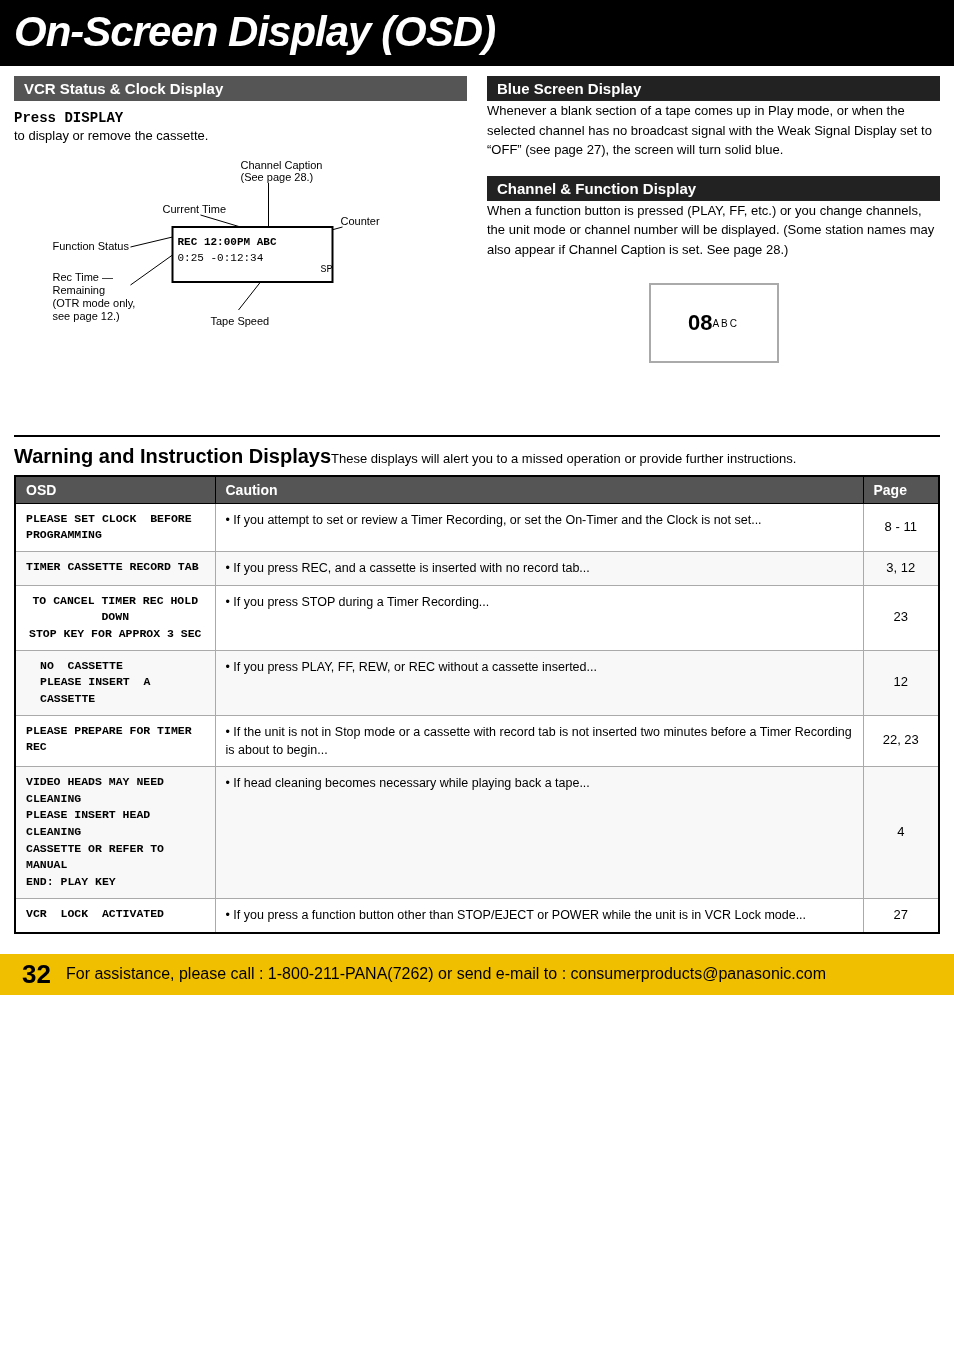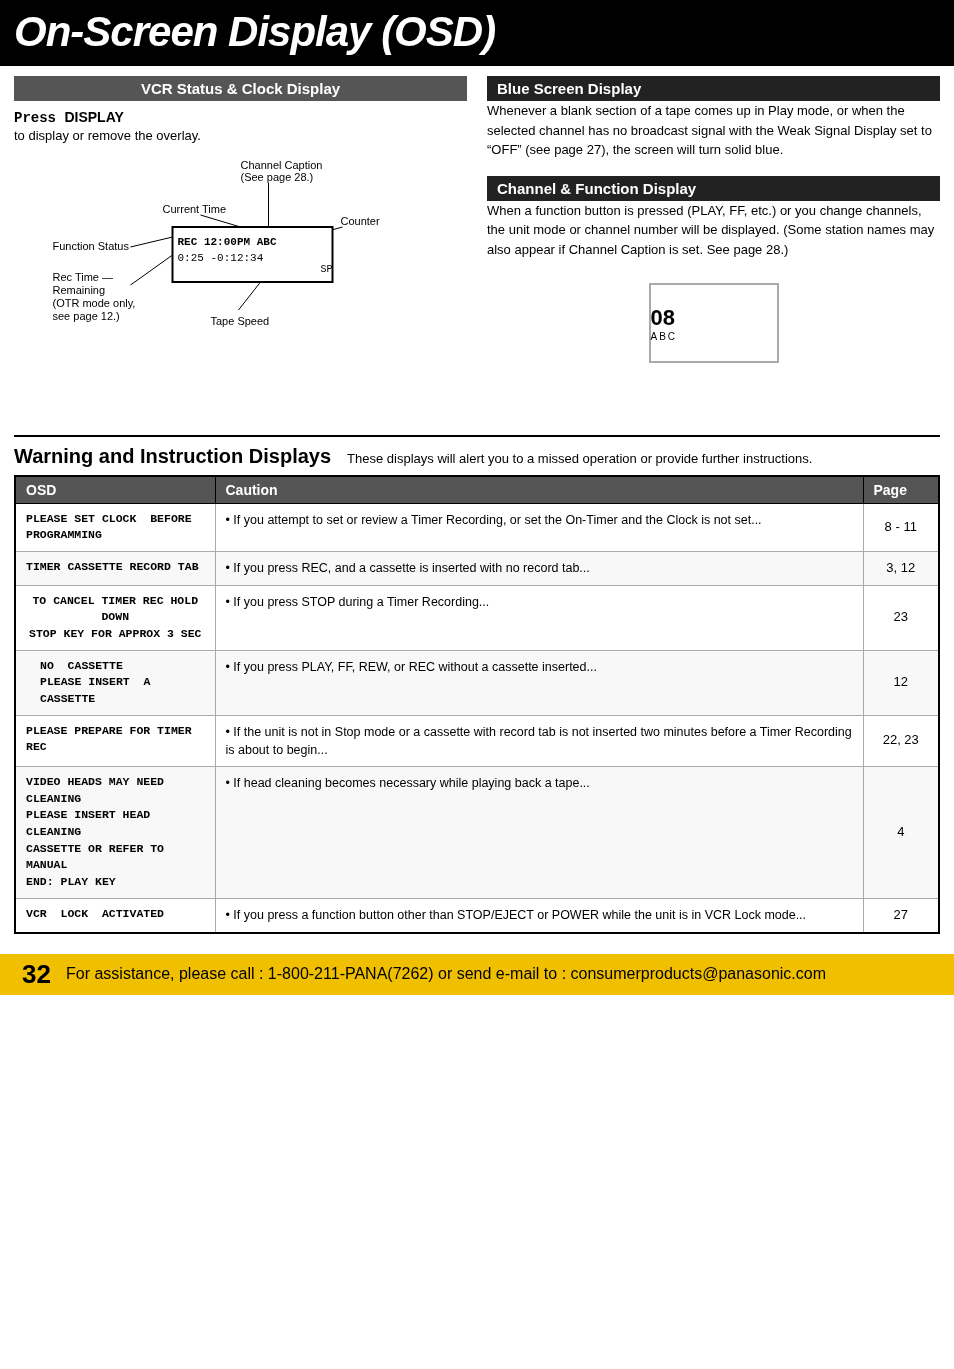--- a/index.html
+++ b/index.html
@@ -46,21 +46,20 @@
     }
 
     
     .section-header {
       background: #555;
       color: #fff;
       padding: 4px 10px;
       font-size: 15px;
       font-weight: bold;
       margin-bottom: 8px;
-      text-align: center;
     }
 
     .section-header-dark {
       background: #222;
       color: #fff;
       padding: 4px 10px;
       font-size: 15px;
       font-weight: bold;
       margin-bottom: 0;
     }
@@ -97,22 +96,22 @@
       margin-bottom: 16px;
     }
 
     
     .channel-display-box {
       border: 2px solid #aaa;
       width: 130px;
       height: 80px;
       margin: 8px auto;
       display: flex;
-      flex-direction: column;
-      align-items: flex-start;
+      flex-direction: row;
+      align-items: center;
       justify-content: center;
     }
 
     .channel-number {
       font-size: 22px;
       font-weight: bold;
     }
 
     .channel-sub {
       font-size: 10px;
@@ -120,21 +119,21 @@
     }
 
     
     .warning-section {
       margin-top: 4px;
     }
 
     .warning-header {
       display: flex;
       align-items: flex-start;
-      gap: 16px;
+      gap: 0;
       margin-bottom: 6px;
     }
 
     .warning-title {
       font-size: 20px;
       font-weight: bold;
       white-space: nowrap;
     }
 
     .warning-subtitle {
@@ -234,23 +233,23 @@
 
 <div class="main-content">
 
   <div class="top-section">
 
     <div class="left-col">
       <div class="section-header">
         <span>VCR Status &amp; Clock Display</span>
       </div>
       <p class="press-display">
-        <span>Press </span><span style="font-family:Liberation Sans, sans-serif;font-weight:bold;">DISPLAY</span>
+        <span>Press </span><span style="font-family:Liberation Mono, monospace;font-weight:bold;">DISPLAY</span>
       </p>
-      <p class="overlay-description">to display or remove the overlay.</p>
+      <p class="overlay-description">to display or remove the cassette.</p>
 
       <div class="osd-diagram">
         <svg class="diagram-svg" viewBox="0 0 380 260">
 
           <text x="190" y="14" font-size="11" font-family="Arial">Channel  Caption</text>
           <text x="190" y="26" font-size="11" font-family="Arial">(See page 28.)</text>
 
           <line x1="218" y1="28" x2="218" y2="72" stroke="#000" stroke-width="1"></line>
 
           <text x="2" y="95" font-size="11" font-family="Arial">Function Status</text>

